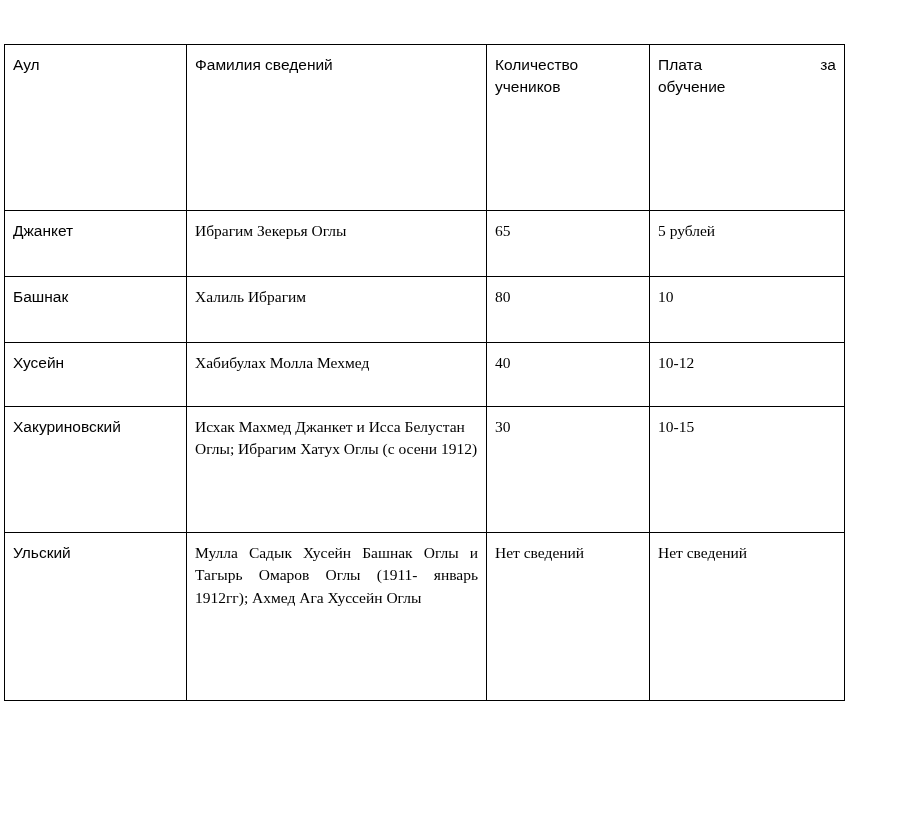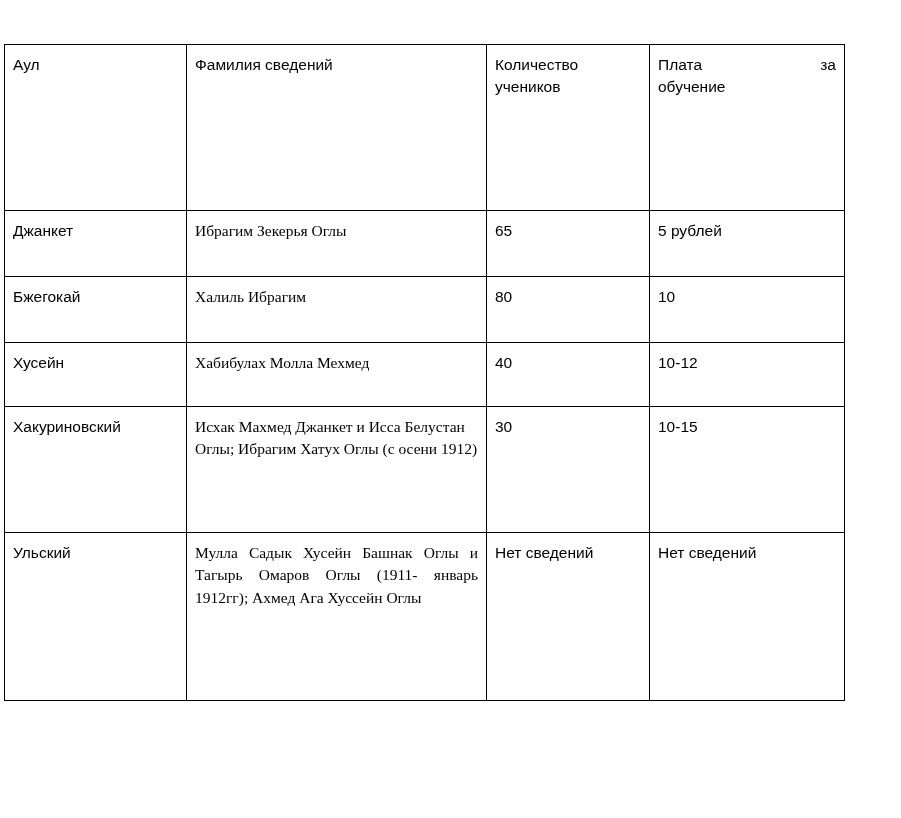--- a/index.html
+++ b/index.html
@@ -55,21 +55,21 @@
   td.teacher {
     font-family: "Liberation Serif", serif;
     font-size: 16.5px;
     line-height: 1.5;
     margin-top: 24px;
   }
   td.teacher.justified {
     text-align: justify;
   }
   td.count, td.fee {
-    font-family: Liberation Sans, sans-serif;
+    font-family: Liberation Serif, serif;
   }
   tr.r-panahes td { height: 50px; }
   tr.r-bzhegokay td { height: 47px; }
   tr.r-tahtamukay td { height: 52px; }
   tr.r-shendzhiy td { height: 50px; }
   tr.r-gabukay td { height: 48px; }
   tr.r-hakurinovskiy td { height: 110px; }
   tr.r-ulskiy td { height: 152px; }
 
   
@@ -111,21 +111,21 @@
       <tr class="r-panahes">
         <td class="aul">Джанкет</td>
         <td class="teacher">Ибрагим Зекерья Оглы</td>
         <td class="count">65</td>
         <td class="fee">5 рублей</td>
       </tr>
 
 
 
       <tr class="r-shendzhiy">
-        <td class="aul">Бжегокай</td>
+        <td class="aul">Башнак</td>
         <td class="teacher">Халиль Ибрагим</td>
         <td class="count">80</td>
         <td class="fee">10</td>
       </tr>
 
       <tr class="r-gabukay">
         <td class="aul">Хусейн</td>
         <td class="teacher">Хабибулах Молла Мехмед</td>
         <td class="count">40</td>
         <td class="fee">10-12</td>

